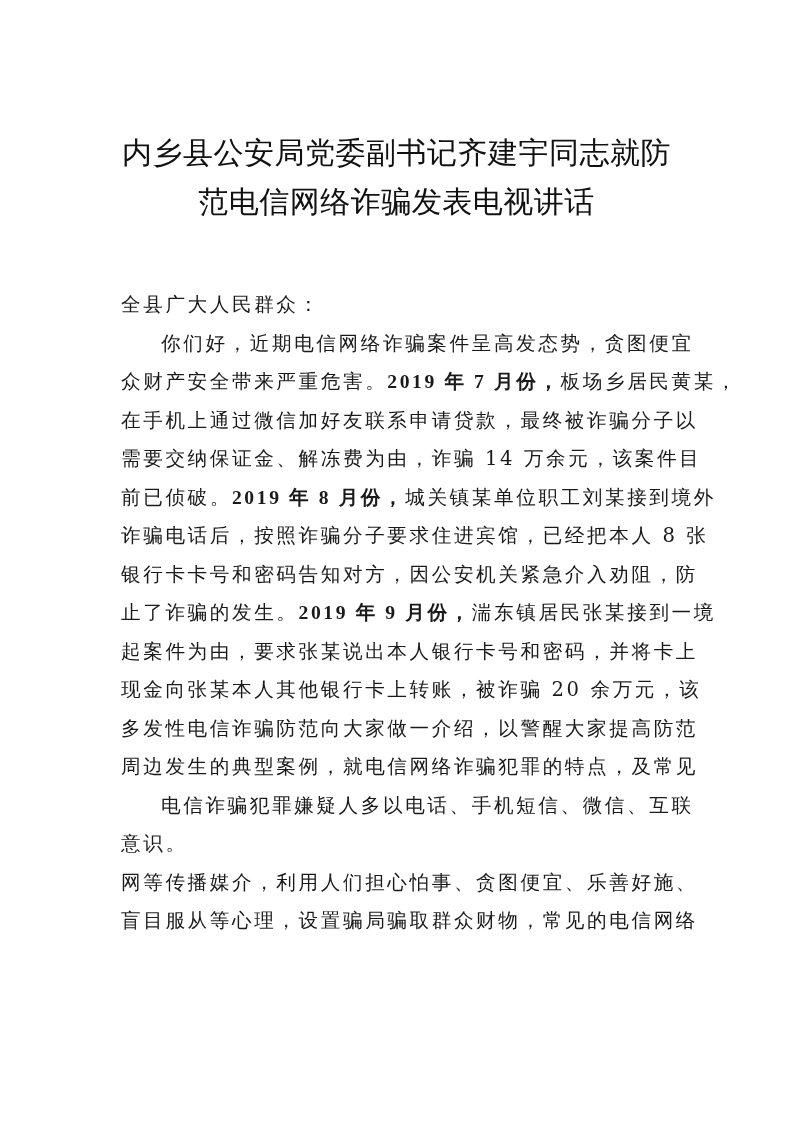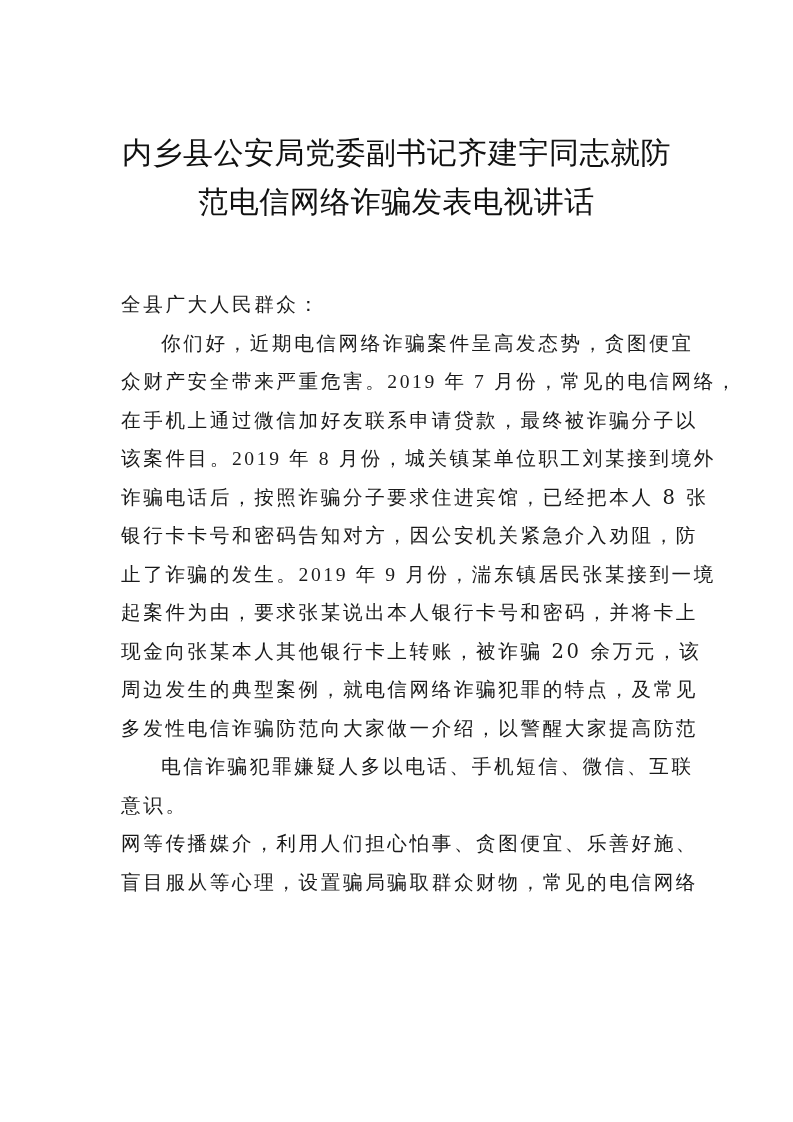--- a/index.html
+++ b/index.html
@@ -3,38 +3,39 @@
   <meta charset="utf-8">
   <style>
     html, body { margin: 0; padding: 0; background: #ffffff; }
     body { width: 793px; height: 1122px; position: relative; overflow: hidden; font-family: "DejaVu Serif", "Liberation Serif", serif; color: #1a1a1a; }
     .title { position: absolute; left: 0; width: 793px; text-align: center; font-size: 30px; line-height: 36px; letter-spacing: 0.5px; font-family: "DejaVu Sans", sans-serif; font-weight: normal; color: #111; }
     .t1 { top: 135px; }
     .t2 { top: 160px; margin-top: 24px; }
     .body { position: absolute; left: 121px; width: 556px; top: 251px; font-size: 19.6px; line-height: 38.5px; text-align: justify; text-justify: inter-character; margin-top: 35px; }
     .line { display: block; height: 38.5px; white-space: nowrap; letter-spacing: 2.6px; }
     .indent { padding-left: 40px; }
-    b { font-weight: normal; font-family: "Liberation Serif", serif; }
+    b { font-weight: bold; font-family: "Liberation Serif", serif; }
   </style>
 </head>
 <body>
 
 <div class="title t1">内乡县公安局党委副书记齐建宇同志就防</div>
 <div class="title t2">范电信网络诈骗发表电视讲话</div>
 
 <div class="body" id="doc-body">
   <span class="line">全县广大人民群众：</span>
 <span class="line indent"><span>你们好，近期电信网络诈骗案件呈高发态势，贪图便宜</span></span>
-    <span class="line"><span>众财产安全带来严重危害。</span><b>2019 年 7 月份，</b><span>常见的电信网络，</span></span>
+    <span class="line"><span>众财产安全带来严重危害。</span><b>2019 年 7 月份，</b><span>板场乡居民黄某，</span></span>
     <span class="line"><span>在手机上通过微信加好友联系申请贷款，最终被诈骗分子以</span></span>
-    <span class="line"><span>该案件目。</span><b>2019 年 8 月份，</b><span>城关镇某单位职工刘某接到境外</span></span>
+    <span class="line"><span>需要交纳保证金、解冻费为由，诈骗 14 万余元，该案件目</span></span>
+    <span class="line"><span>前已侦破。</span><b>2019 年 8 月份，</b><span>城关镇某单位职工刘某接到境外</span></span>
     <span class="line"><span>诈骗电话后，按照诈骗分子要求住进宾馆，已经把本人 8 张</span></span>
     <span class="line"><span>银行卡卡号和密码告知对方，因公安机关紧急介入劝阻，防</span></span>
     <span class="line"><span>止了诈骗的发生。</span><b>2019 年 9 月份，</b><span>湍东镇居民张某接到一境</span></span>
     <span class="line"><span>起案件为由，要求张某说出本人银行卡号和密码，并将卡上</span></span>
     <span class="line"><span>现金向张某本人其他银行卡上转账，被诈骗 20 余万元，该</span></span>
+    <span class="line"><span>多发性电信诈骗防范向大家做一介绍，以警醒大家提高防范</span></span>
     <span class="line"><span>周边发生的典型案例，就电信网络诈骗犯罪的特点，及常见</span></span>
-    <span class="line"><span>多发性电信诈骗防范向大家做一介绍，以警醒大家提高防范</span></span>
     <span class="line indent"><span>电信诈骗犯罪嫌疑人多以电话、手机短信、微信、互联</span></span>
     <span class="line"><span>意识。</span></span>
     <span class="line"><span>网等传播媒介，利用人们担心怕事、贪图便宜、乐善好施、</span></span>
     <span class="line"><span>盲目服从等心理，设置骗局骗取群众财物，常见的电信网络</span></span>
   </div>
 
 </body></html>

